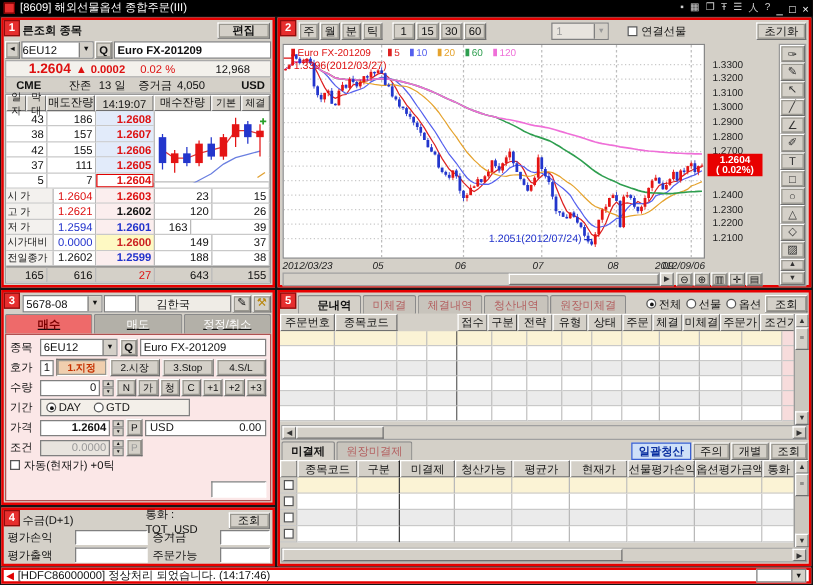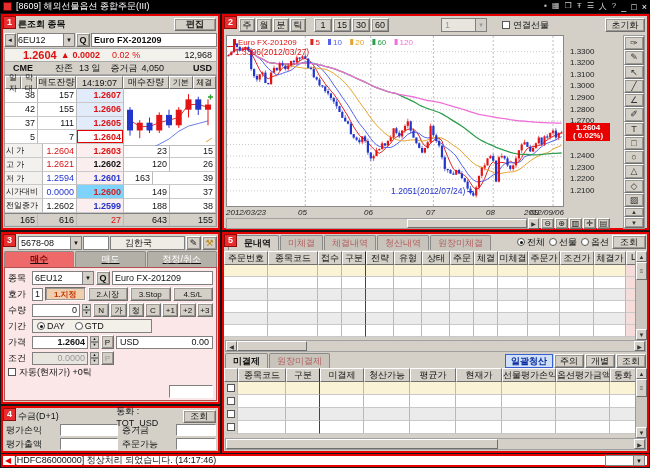--- a/index.html
+++ b/index.html
@@ -86,21 +86,21 @@
   .pbtn{height:14px;font-size:8px;}
   #buybtn{height:19px;background:#ee4444;border:1px solid;border-color:#ffb0b0 #7a0000 #7a0000 #ffb0b0;
     color:#8d0f0f;font-weight:bold;text-align:center;line-height:18px;width:132px;}
   
   #p4{left:1px;top:406px;width:219px;height:47px;padding:1px;}
   #p4 .prow{height:14px;display:flex;align-items:center;}
   #p4 .plabel{width:56px;padding-left:2px;}
   #p4 .pfield{width:58px;height:12px;margin-right:2px;}
   
   #p5{left:222px;top:232px;width:427px;height:221px;display:flex;flex-direction:column;}
-  #p5tabs{height:17px;display:flex;align-items:flex-start;padding:1px 1px 0 4px;}
+  #p5tabs{height:17px;display:flex;align-items:center;padding:1px 1px 0 14px;}
   .ttab{padding:0 7px;line-height:14px;background:#c8c4bc;color:#b35f5f;border:1px solid #8a8a8a;border-bottom:none;
     border-radius:2px 2px 0 0;margin-right:1px;white-space:nowrap;}
   .ttab.on{background:#d4d0c8;color:#111;font-weight:bold;padding-left:15px;position:relative;}
   #p5tabs .right{margin-left:auto;display:flex;align-items:center;gap:3px;white-space:nowrap;}
   .tblzone{position:relative;overflow:hidden;background:#d4d0c8;}
   .vscroll{position:absolute;right:0;top:0;bottom:0;width:12px;background:#cbc7bf;border-left:1px solid #9a9a9a;
     display:flex;flex-direction:column;}
   .vscroll .sbtn{width:auto;height:11px;}
   .vscroll .vthumb{height:18px;background:#d4d0c8;border:1px solid;border-color:#fff #6f6f6f #6f6f6f #fff;
     font-size:6px;text-align:center;line-height:16px;color:#555;}
@@ -148,41 +148,47 @@
       <span class="arrow">▼</span>
       </span>
     <span class="btn" style="width:14px;height:14px;font-weight:bold">Q</span>
     <span class="field" style="flex:1;height:14px;line-height:12px;padding-left:2px;font-weight:bold">Euro FX-201209</span>
   </div>
   <div id="pricerow">
     <span class="redtxt boldtxt" style="font-size:11px;margin-left:18px">1.2604</span>
     <span class="redtxt" style="margin-left:4px">▲</span>
     <span class="redtxt boldtxt" style="margin-left:3px">0.0002</span>
     <span class="redtxt" style="margin-left:12px">0.02 %</span>
-    <span style="margin-left:auto;margin-right:4px">12,968</span>
+    <span style="margin-left:auto;margin-right:16px">12,968</span>
   </div>
   <div id="inforow">
     <span style="margin-left:8px;font-weight:bold">CME</span>
     <span style="margin-left:22px">잔존</span>
     <span style="margin-left:6px">13 일</span>
     <span style="margin-left:10px">증거금</span>
     <span style="margin-left:4px">4,050</span>
     <span style="margin-left:auto;margin-right:4px;font-weight:bold">USD</span>
   </div>
   <div id="ladder">
       <div class="lrow lh">
     <span class="btn3" style="width:16px;font-size:8px">일자</span>
     <span class="btn3" style="width:16px;font-size:8px">막대</span>
     <span class="btn3" style="width:39px">매도잔량</span>
     <span class="btn3" style="width:47px">14:19:07</span>
     <span class="btn3" style="width:46px">매수잔량</span>
     <span class="btn3" style="flex:1;font-size:8px">기본</span>
     <span class="btn3" style="flex:1;font-size:8px">체결</span>
       </div>
       <div class="lrow">
+      <span class="cell num" style="width:33px">43</span>
+      <span class="cell num" style="width:39px">186</span>
+        <span class="cell num" style="width:47px;background:#e2ebfa;color:#dd1111;font-weight:bold">1.2608</span>
+      <span class="cell" style="flex:1"></span>
+      </div>
+      <div class="lrow">
       <span class="cell num" style="width:33px">38</span>
       <span class="cell num" style="width:39px">157</span>
         <span class="cell num" style="width:47px;background:#e2ebfa;color:#dd1111;font-weight:bold">1.2607</span>
       <span class="cell" style="flex:1"></span>
       </div>
       <div class="lrow">
       <span class="cell num" style="width:33px">42</span>
       <span class="cell num" style="width:39px">155</span>
         <span class="cell num" style="width:47px;background:#e2ebfa;color:#dd1111;font-weight:bold">1.2606</span>
       <span class="cell" style="flex:1"></span>
@@ -216,21 +222,21 @@
       <div class="lrow">
       <span class="cell" style="width:38px;background:#f3f1ee;padding-left:1px;font-size:8px">저  가</span>
       <span class="cell num" style="width:34px;color:#2233cc">1.2594</span>
       <span class="cell num" style="width:47px;background:#fbeeee;color:#2233cc;font-weight:bold">1.2601</span>
       <span class="cell num" style="width:29px">163</span>
       <span class="cell num" style="flex:1">39</span>
       </div>
       <div class="lrow">
       <span class="cell" style="width:38px;background:#f3f1ee;padding-left:1px;font-size:8px">시가대비</span>
       <span class="cell num" style="width:34px;color:#2233cc">0.0000</span>
-      <span class="cell num" style="width:47px;background:#7dd3fc;color:#cc2222;font-weight:bold">1.2600</span>
+      <span class="cell num" style="width:47px;background:#fef9c3;color:#cc2222;font-weight:bold">1.2600</span>
       <span class="cell num" style="width:46px">149</span>
       <span class="cell num" style="flex:1">37</span>
       </div>
       <div class="lrow">
       <span class="cell" style="width:38px;background:#f3f1ee;padding-left:1px;font-size:8px">전일종가</span>
       <span class="cell num" style="width:34px;color:#111111">1.2602</span>
       <span class="cell num" style="width:47px;background:#fbeeee;color:#2233cc;font-weight:bold">1.2599</span>
       <span class="cell num" style="width:46px">188</span>
       <span class="cell num" style="flex:1">38</span>
       </div>
@@ -752,21 +758,21 @@
       </span>
     <span class="right">
       <span id="p5radios"><span style="margin-left:4px"><span class="radio on"></span>전체</span><span style="margin-left:4px"><span class="radio"></span>선물</span><span style="margin-left:4px"><span class="radio"></span>옵션</span></span>
       <span class="btn" style="width:34px;height:14px">조회</span>
     </span>
   </div>
   <div id="ordertablezone" class="tblzone" style="height:89px">
       <div class="row" style="height:14px">
         <span class="hdrcell" style="width:44px;flex:none;">주문번호</span>
         <span class="hdrcell" style="width:50px;flex:none;">종목코드</span>
-        <span class="hdrcell" style="width:24px;flex:none;">접수</span>
+        <span class="hdrcell" style="width:24px;flex:none;margin-left:48px;">접수</span>
         <span class="hdrcell" style="width:24px;flex:none;border-right:1px solid #222;">구분</span>
         <span class="hdrcell" style="width:28px;flex:none;">전략</span>
         <span class="hdrcell" style="width:28px;flex:none;">유형</span>
         <span class="hdrcell" style="width:28px;flex:none;">상태</span>
         <span class="hdrcell" style="width:24px;flex:none;">주문</span>
         <span class="hdrcell" style="width:24px;flex:none;">체결</span>
         <span class="hdrcell" style="width:30px;flex:none;">미체결</span>
         <span class="hdrcell" style="width:32px;flex:none;">주문가</span>
         <span class="hdrcell" style="width:34px;flex:none;">조건가</span>
         <span class="hdrcell" style="width:32px;flex:none;">체결가</span>

